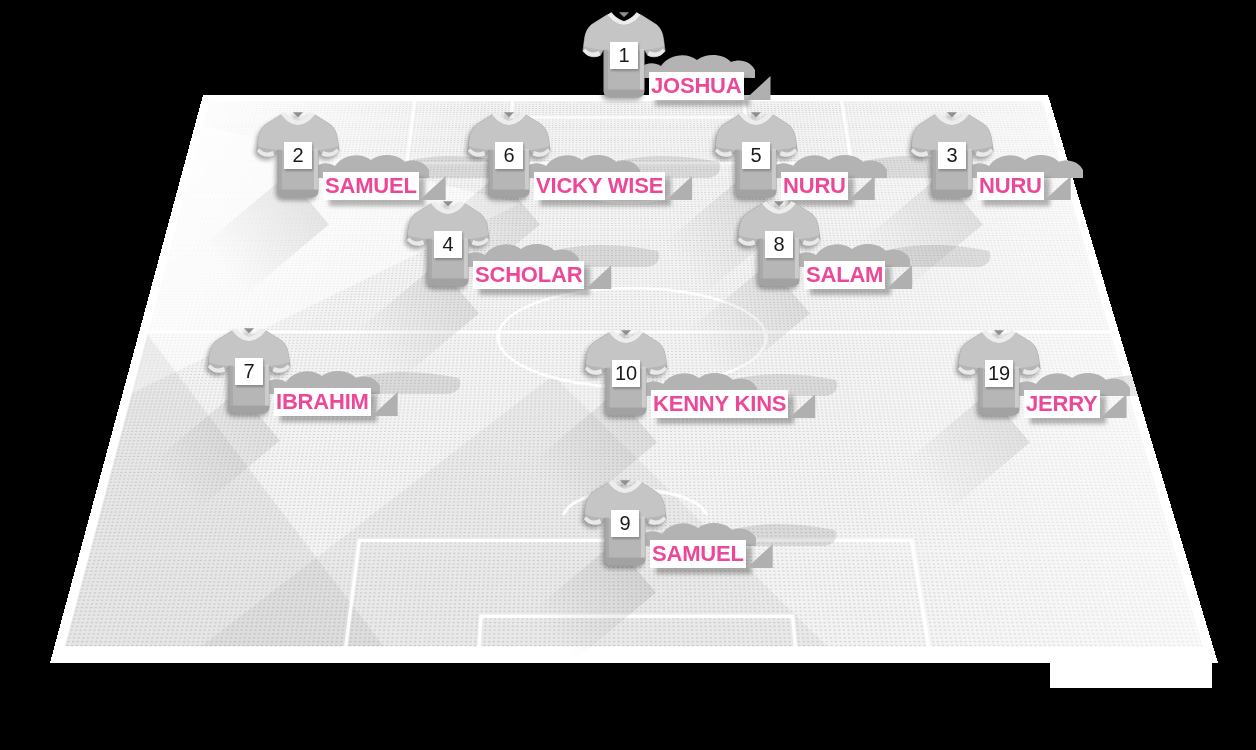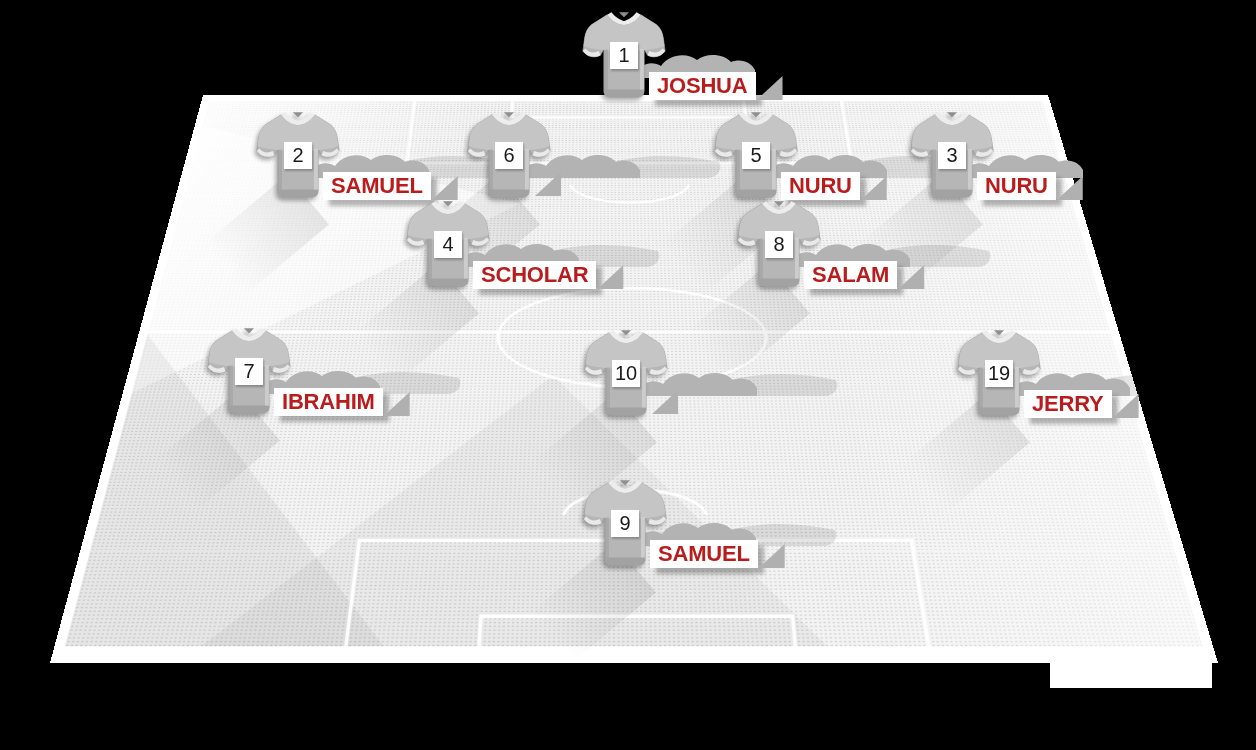--- a/index.html
+++ b/index.html
@@ -41,23 +41,23 @@
   .player{position:absolute;width:0;height:0;}
   .cast{
     position:absolute;left:-140px;top:11px;width:150px;height:65px;
     transform-origin:100% 50%;transform:rotate(-40deg);
     background:linear-gradient(to left, rgba(0,0,0,0.085), rgba(0,0,0,0) 72%);
     border-radius:0 0 0 30px;z-index:1;
   }
   .blob{position:absolute;left:5px;top:-8px;z-index:2;}
   .plate{position:absolute;left:25px;top:16px;display:flex;align-items:flex-end;z-index:3;white-space:nowrap;}
   .plate-name{
-    display:inline-block;background:#ffffff;color:#b91c1c;
+    display:inline-block;background:#ffffff;color:#ec4899;
     font-size:22px;font-weight:700;letter-spacing:-0.2px;line-height:28px;height:28px;
-    padding:0 8px;box-shadow:6px 6px 4px rgba(0,0,0,0.28);
+    padding:0 2px;box-shadow:6px 6px 4px rgba(0,0,0,0.28);
   }
   .fold{
     display:inline-block;width:26px;height:24px;margin-left:1px;background:#b0b0b0;
     clip-path:polygon(0 100%,100% 0,100% 100%);
     filter:drop-shadow(4px 4px 3px rgba(0,0,0,0.25));
   }
   .jersey{position:absolute;left:-42px;top:-44px;width:84px;height:88px;z-index:4;
     filter:drop-shadow(-2px 3px 2px rgba(0,0,0,0.32));}
   .patch{
     position:absolute;left:0;top:-14px;transform:translateX(-50%);z-index:5;
@@ -137,20 +137,21 @@
     </svg>
     <span class="patch">2</span>
   </div>
     <div class="player" style="left: 509px; top: 156px;">
     <div class="cast"></div>
     <svg class="blob" width="210" height="34" viewBox="0 0 210 34">
       <path d="M60 30 C95 8 150 2 205 14 C208 20 206 28 195 30 Z" fill="rgba(0,0,0,0.10)"></path>
       <path d="M2 30 C10 16 22 12 32 18 C40 6 58 4 68 12 C78 4 95 6 102 14 C112 10 122 14 126 22 L126 30 Z" fill="#b3b3b3"></path>
     </svg>
     <div class="plate">
+      <span class="plate-name">VICKY WISE</span>
       <span class="fold"></span>
     </div>
     <svg class="jersey" viewBox="0 0 100 104">
       <path d="M30 3 C36 11 43 15 50 15 C57 15 64 11 70 3 L86 13 C93 17 96 24 97 32 L99 46 C94 53 85 55 78 51 L74 44 L74 92 C74 98 71 101 65 101 L35 101 C29 101 26 98 26 92 L26 44 L22 51 C15 55 6 53 1 46 L3 32 C4 24 7 17 14 13 Z" fill="#b6b6b6" stroke="#9d9d9d" stroke-width="0.8"></path>
       <path d="M30 3 C36 11 43 15 50 15 C57 15 64 11 70 3 L86 13 C93 17 96 24 97 32 L98 40 C80 48 20 48 2 40 L3 32 C4 24 7 17 14 13 Z" fill="#c7c7c7" opacity="0.9"></path>
       <path d="M30 3 C36 11 43 15 50 15 C57 15 64 11 70 3 L65 0 C59 8 50 10.5 50 10.5 C50 10.5 41 8 35 0 Z" fill="#ededed"></path>
       <path d="M44 0 L50 6 L56 0 Z" fill="#8f8f8f"></path>
       <path d="M1 46 C6 53 15 55 22 51 L20 46 C14 49 8 48 4 43 Z" fill="#e9e9e9"></path>
       <path d="M99 46 C94 53 85 55 78 51 L80 46 C86 49 92 48 96 43 Z" fill="#e9e9e9"></path>
       <path d="M26 92 L74 92 L74 95 C74 99 71 101 65 101 L35 101 C29 101 26 99 26 95 Z" fill="#a2a2a2"></path>
@@ -274,20 +275,21 @@
     </svg>
     <span class="patch">7</span>
   </div>
     <div class="player" style="left: 626px; top: 374px;">
     <div class="cast"></div>
     <svg class="blob" width="210" height="34" viewBox="0 0 210 34">
       <path d="M60 30 C95 8 150 2 205 14 C208 20 206 28 195 30 Z" fill="rgba(0,0,0,0.10)"></path>
       <path d="M2 30 C10 16 22 12 32 18 C40 6 58 4 68 12 C78 4 95 6 102 14 C112 10 122 14 126 22 L126 30 Z" fill="#b3b3b3"></path>
     </svg>
     <div class="plate">
+      <span class="plate-name">KENNY KINS</span>
       <span class="fold"></span>
     </div>
     <svg class="jersey" viewBox="0 0 100 104">
       <path d="M30 3 C36 11 43 15 50 15 C57 15 64 11 70 3 L86 13 C93 17 96 24 97 32 L99 46 C94 53 85 55 78 51 L74 44 L74 92 C74 98 71 101 65 101 L35 101 C29 101 26 98 26 92 L26 44 L22 51 C15 55 6 53 1 46 L3 32 C4 24 7 17 14 13 Z" fill="#b6b6b6" stroke="#9d9d9d" stroke-width="0.8"></path>
       <path d="M30 3 C36 11 43 15 50 15 C57 15 64 11 70 3 L86 13 C93 17 96 24 97 32 L98 40 C80 48 20 48 2 40 L3 32 C4 24 7 17 14 13 Z" fill="#c7c7c7" opacity="0.9"></path>
       <path d="M30 3 C36 11 43 15 50 15 C57 15 64 11 70 3 L65 0 C59 8 50 10.5 50 10.5 C50 10.5 41 8 35 0 Z" fill="#ededed"></path>
       <path d="M44 0 L50 6 L56 0 Z" fill="#8f8f8f"></path>
       <path d="M1 46 C6 53 15 55 22 51 L20 46 C14 49 8 48 4 43 Z" fill="#e9e9e9"></path>
       <path d="M99 46 C94 53 85 55 78 51 L80 46 C86 49 92 48 96 43 Z" fill="#e9e9e9"></path>
       <path d="M26 92 L74 92 L74 95 C74 99 71 101 65 101 L35 101 C29 101 26 99 26 95 Z" fill="#a2a2a2"></path>

